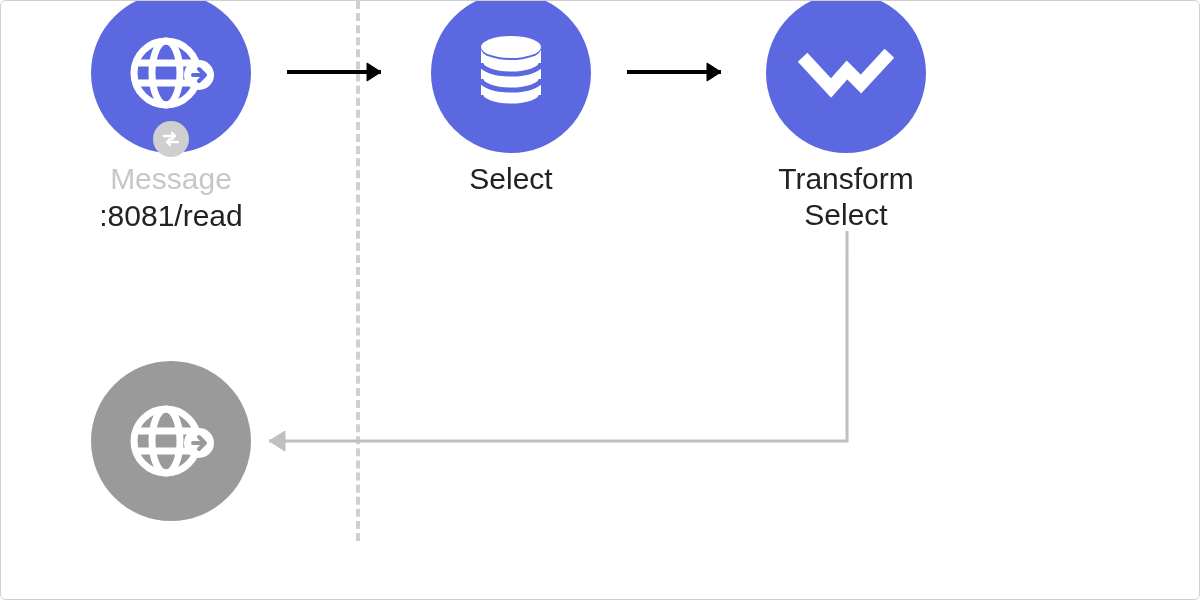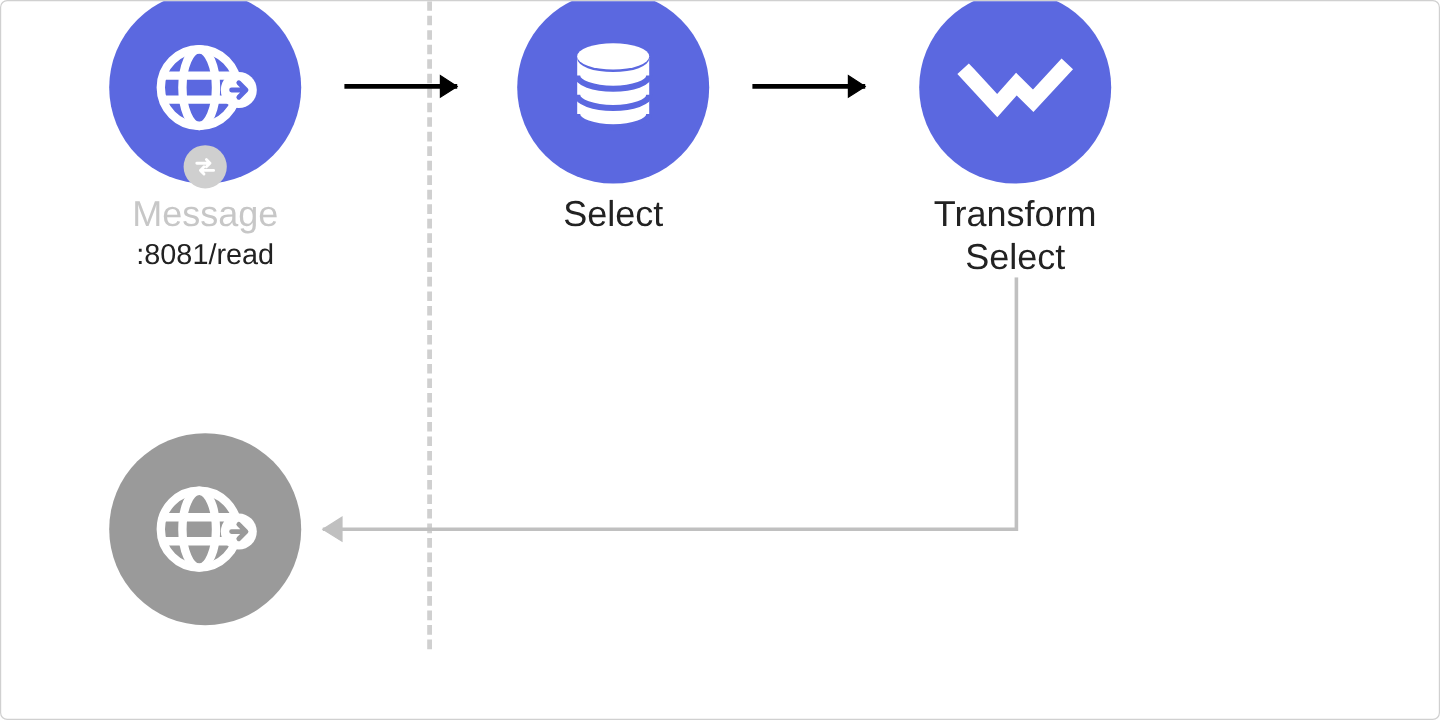--- a/index.html
+++ b/index.html
@@ -46,21 +46,21 @@
     .circle.gray { background: #9a9a9a; }
     .node-label {
       font-size: 30px;
       color: #222;
       text-align: center;
       margin-top: 8px;
       line-height: 1.2;
     }
     .node-label.muted { color: #c7c7c7; }
     .node-sublabel {
-      font-size: 24px;
+      font-size: 30px;
       color: #222;
       text-align: right;
       margin-top: 2px;
     }
     .badge {
       position: absolute;
       width: 36px;
       height: 36px;
       border-radius: 50%;
       background: #cfcfcf;

